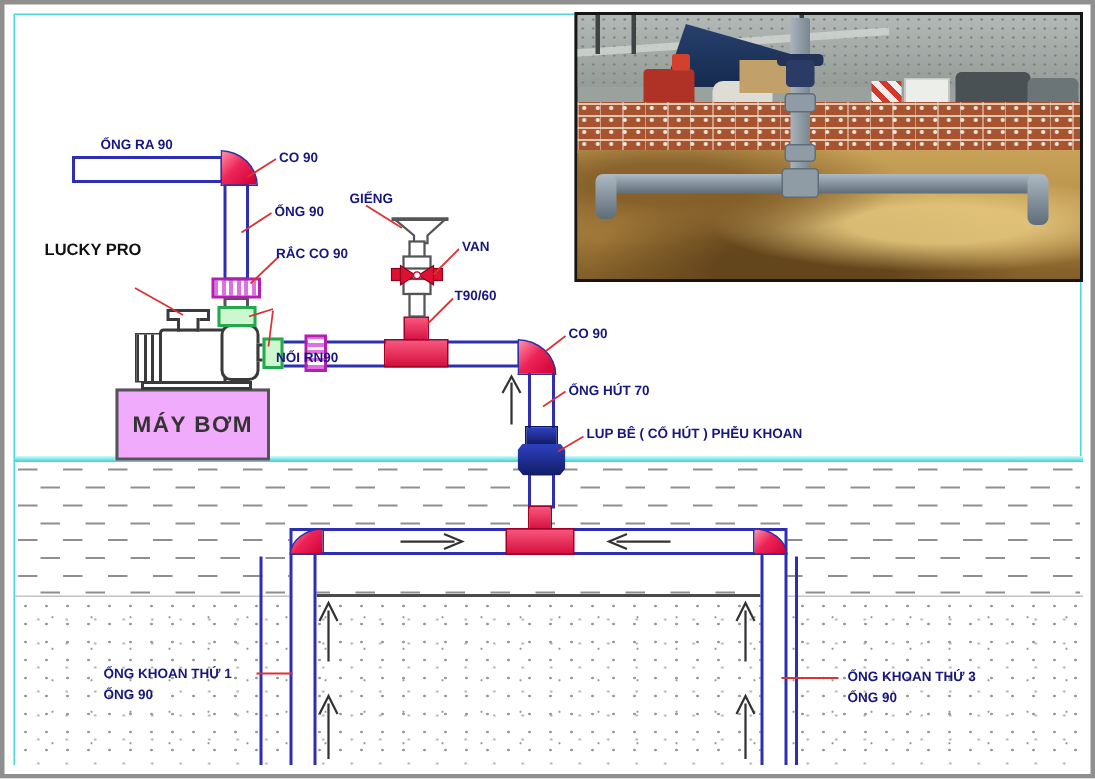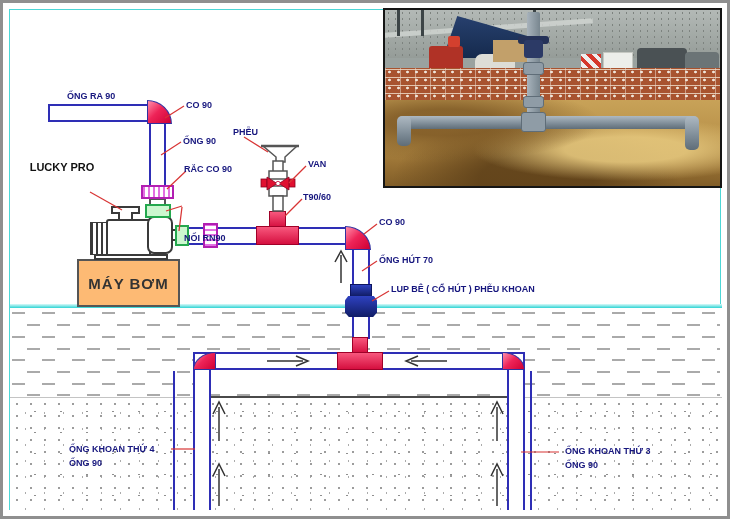--- a/index.html
+++ b/index.html
@@ -34,21 +34,21 @@
   .elb-tl{border-top-left-radius:100% 100%;}
   .tee{background:linear-gradient(180deg,#f8577d,#d50f3f);border:1px solid #a00028;z-index:12;}
   .green-fit{background:#ccf7cf;border:2px solid #24a84e;z-index:13;}
   .union-v{background:repeating-linear-gradient(90deg,#e26fe2 0 2.5px,#ffffff 2.5px 5px);border:2px solid #b21fb2;z-index:13;}
   .union-h{background:repeating-linear-gradient(0deg,#e26fe2 0 2.5px,#ffffff 2.5px 5px);border:2px solid #b21fb2;z-index:13;}
   .navy{background:linear-gradient(180deg,#2e41c0,#111d66);border:1px solid #0d1560;z-index:14;}
 
   
   .mech{background:#fff;border:2px solid #3a3a3a;z-index:11;}
   .fins{background:repeating-linear-gradient(90deg,#3a3a3a 0 2px,#fff 2px 5px);border:1px solid #3a3a3a;z-index:11;}
-  .pedestal{left:77px;top:259px;width:103px;height:48px;background:#fdba74;border:2px solid #555;z-index:9;
+  .pedestal{left:77px;top:259px;width:103px;height:48px;background:#f0abfc;border:2px solid #555;z-index:9;
             display:flex;align-items:center;justify-content:center;}
   .pedestal span{font-size:15px;font-weight:700;color:#333;letter-spacing:1px;}
 
   
   .lbl{font-size:9px;font-weight:700;color:#16167e;white-space:nowrap;z-index:55;}
   .brand{left:12px;top:158px;width:100px;text-align:center;font-size:11px;font-weight:700;color:#111;
          line-height:19px;z-index:55;}
   .two-line{line-height:14px;}
 
   .anno{left:0;top:0;width:730px;height:519px;z-index:40;}
@@ -228,29 +228,29 @@
 
   <div class="abs brand">
     <div>LUCKY PRO</div>
   </div>
 
   <span class="abs lbl" style="left:67px;top:91px;">ỐNG RA 90</span>
   <span class="abs lbl" style="left:186px;top:100px;">CO 90</span>
   <span class="abs lbl" style="left:183px;top:136px;">ỐNG 90</span>
   <span class="abs lbl" style="left:184px;top:164px;">RẮC CO 90</span>
   <span class="abs lbl" style="left:184px;top:198px;margin-top:35px;">NỐI RN90</span>
-  <span class="abs lbl" style="left:233px;top:127px;">PHỄU</span>
+  <span class="abs lbl" style="left:233px;top:127px;">GIẾNG</span>
   <span class="abs lbl" style="left:308px;top:159px;">VAN</span>
   <span class="abs lbl" style="left:303px;top:192px;">T90/60</span>
   <span class="abs lbl" style="left:379px;top:217px;">CO 90</span>
   <span class="abs lbl" style="left:379px;top:255px;">ỐNG HÚT 70</span>
   <span class="abs lbl" style="left:391px;top:284px;">LUP BÊ ( CỔ HÚT ) PHỄU KHOAN</span>
 
   <div class="abs lbl two-line" style="left:69px;top:442px;">
-    <div>ỐNG KHOAN THỨ 4</div>
+    <div>ỐNG KHOAN THỨ 1</div>
     <div>ỐNG 90</div>
   </div>
   <div class="abs lbl two-line" style="left:565px;top:444px;">
     <div>ỐNG KHOAN THỨ 3</div>
     <div>ỐNG 90</div>
   </div>
 
   <div class="abs outer-border"></div>
 </div>
 

